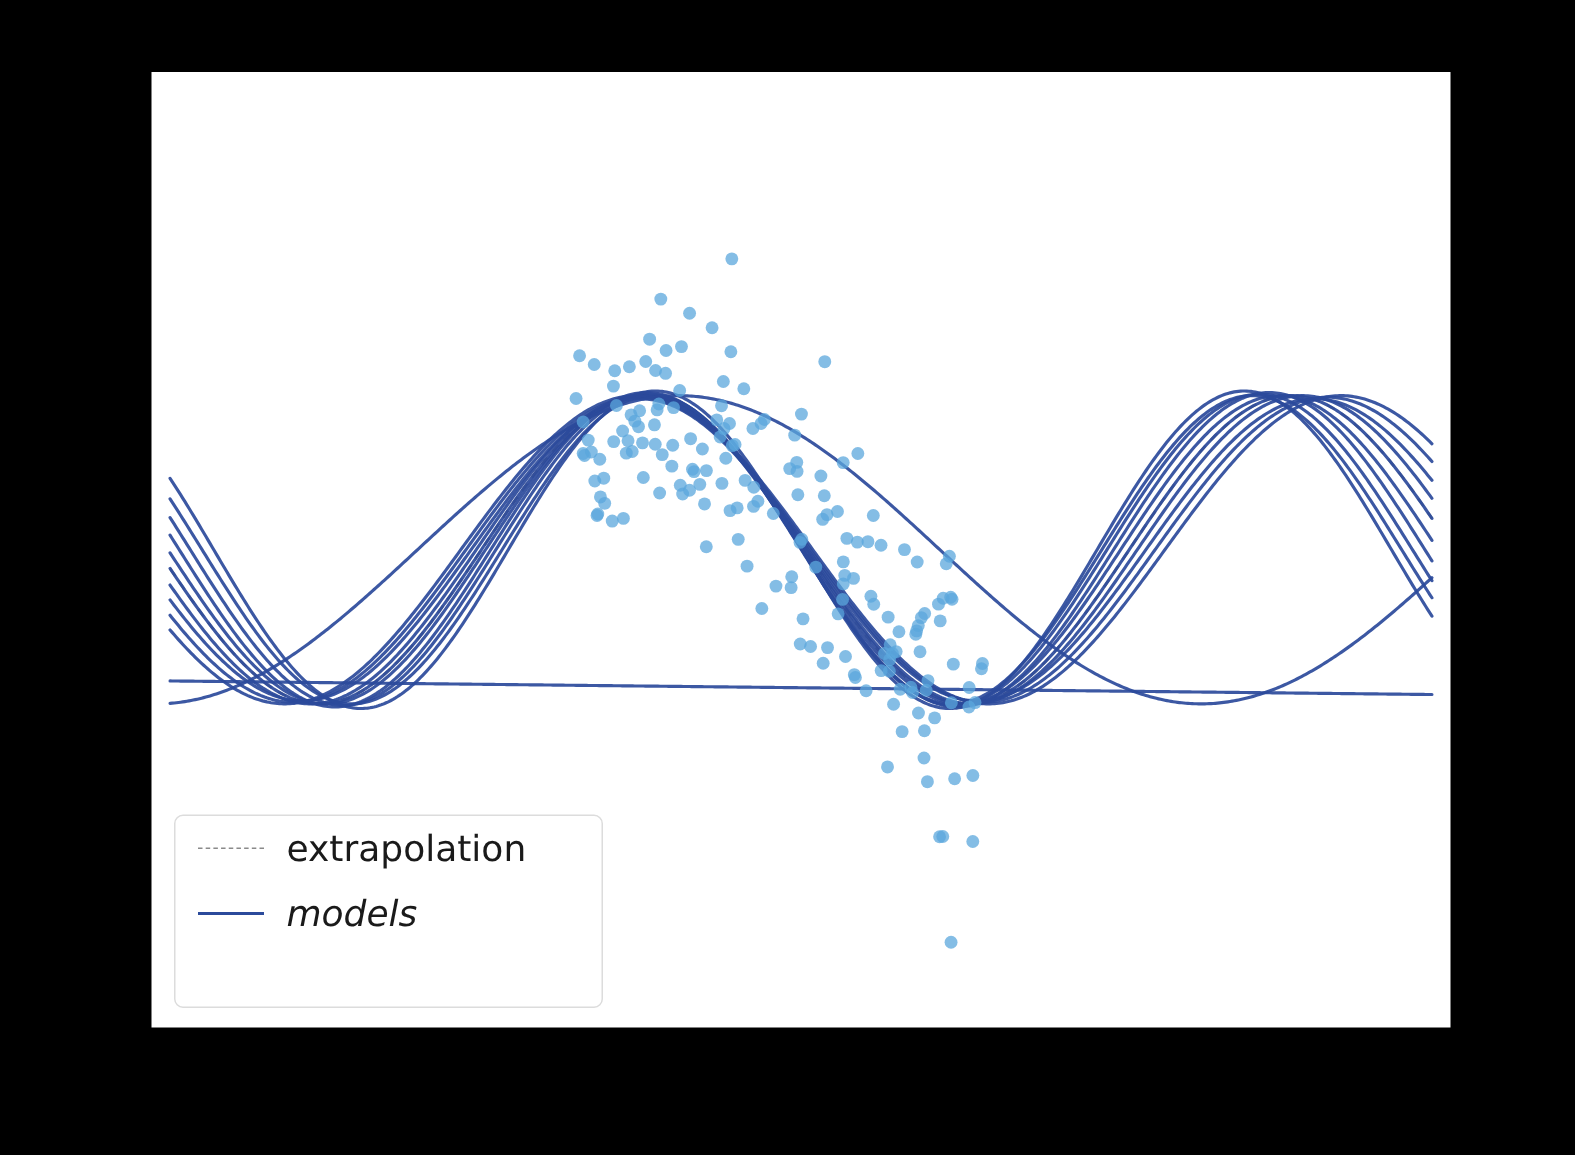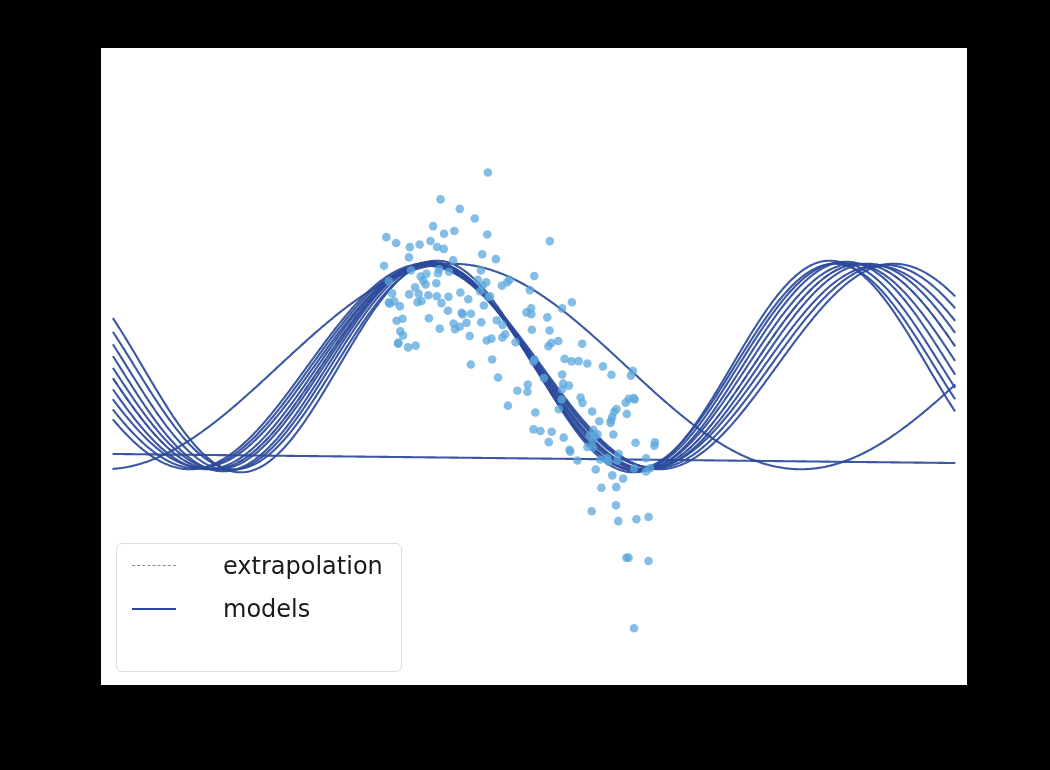--- a/index.html
+++ b/index.html
@@ -46,24 +46,23 @@
     border-radius: 6px;
     box-sizing: border-box;
   }
   .legend-row {
     position: absolute;
     left: 0;
     width: 100%;
     height: 43px;
     display: flex;
     align-items: center;
-    gap: 32px;
   }
   .legend-row.r0 { top: 0px; }
-  .legend-row.r1 { top: 43px; }
+  .legend-row.r1 { top: 43px; font-style: italic; }
   .legend-row.r2 { top: 86px; }
   .legend-swatch {
     width: 74px;
     height: 43px;
     position: relative;
     flex: 0 0 74px;
   }
   .swatch-dashed {
     position: absolute;
     left: 15px;

